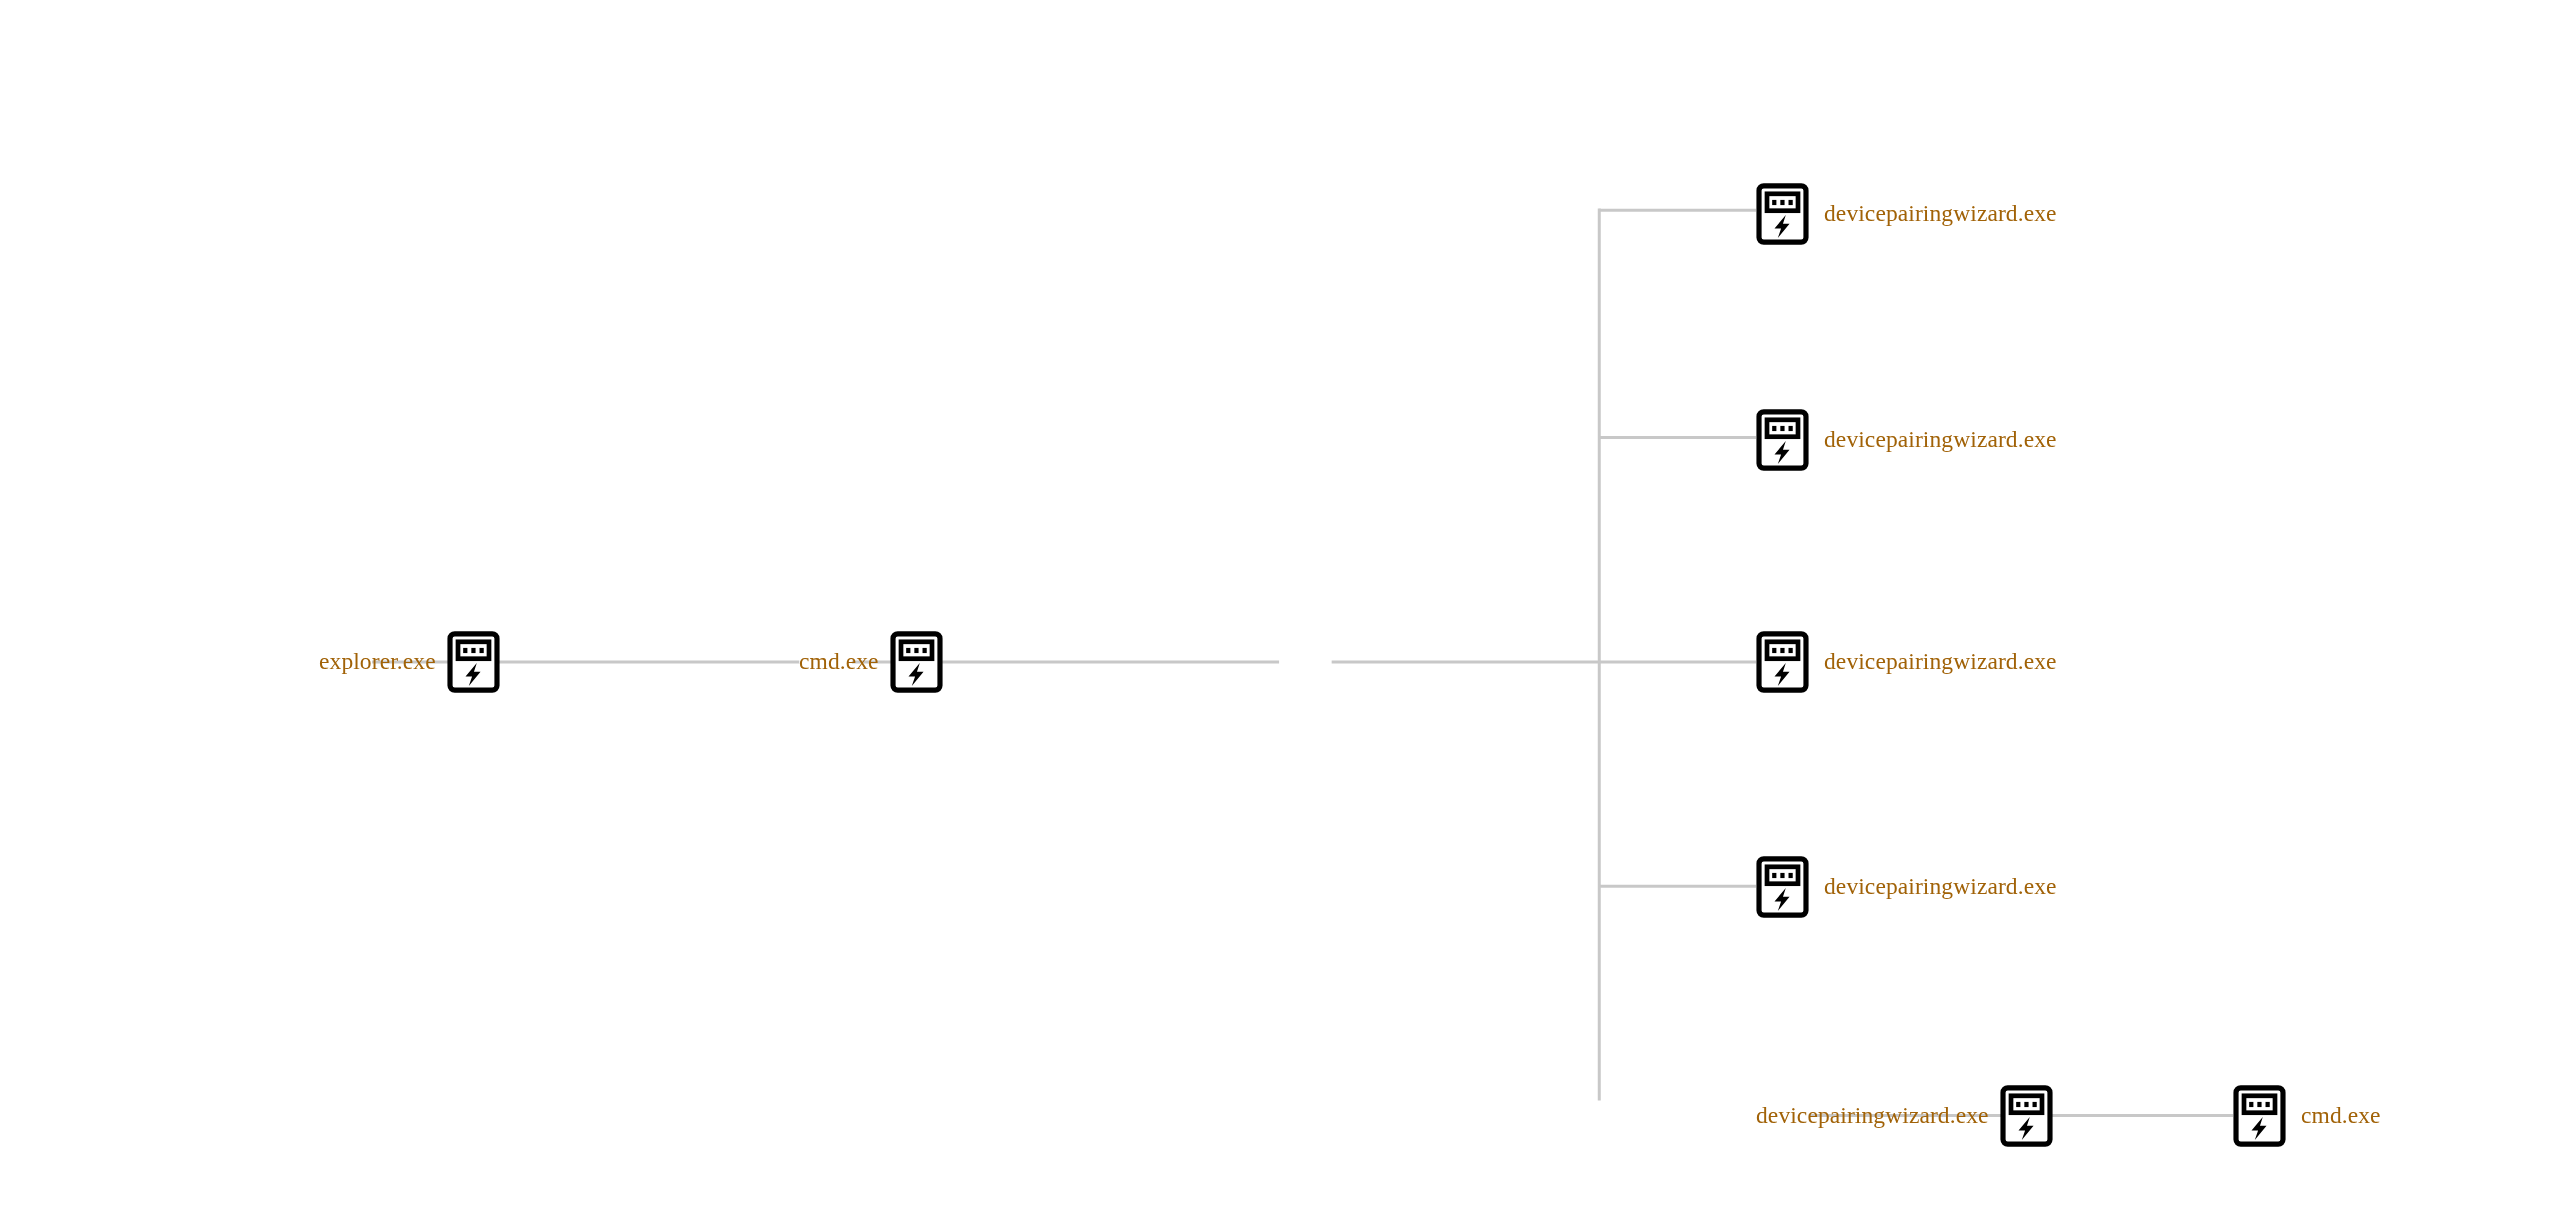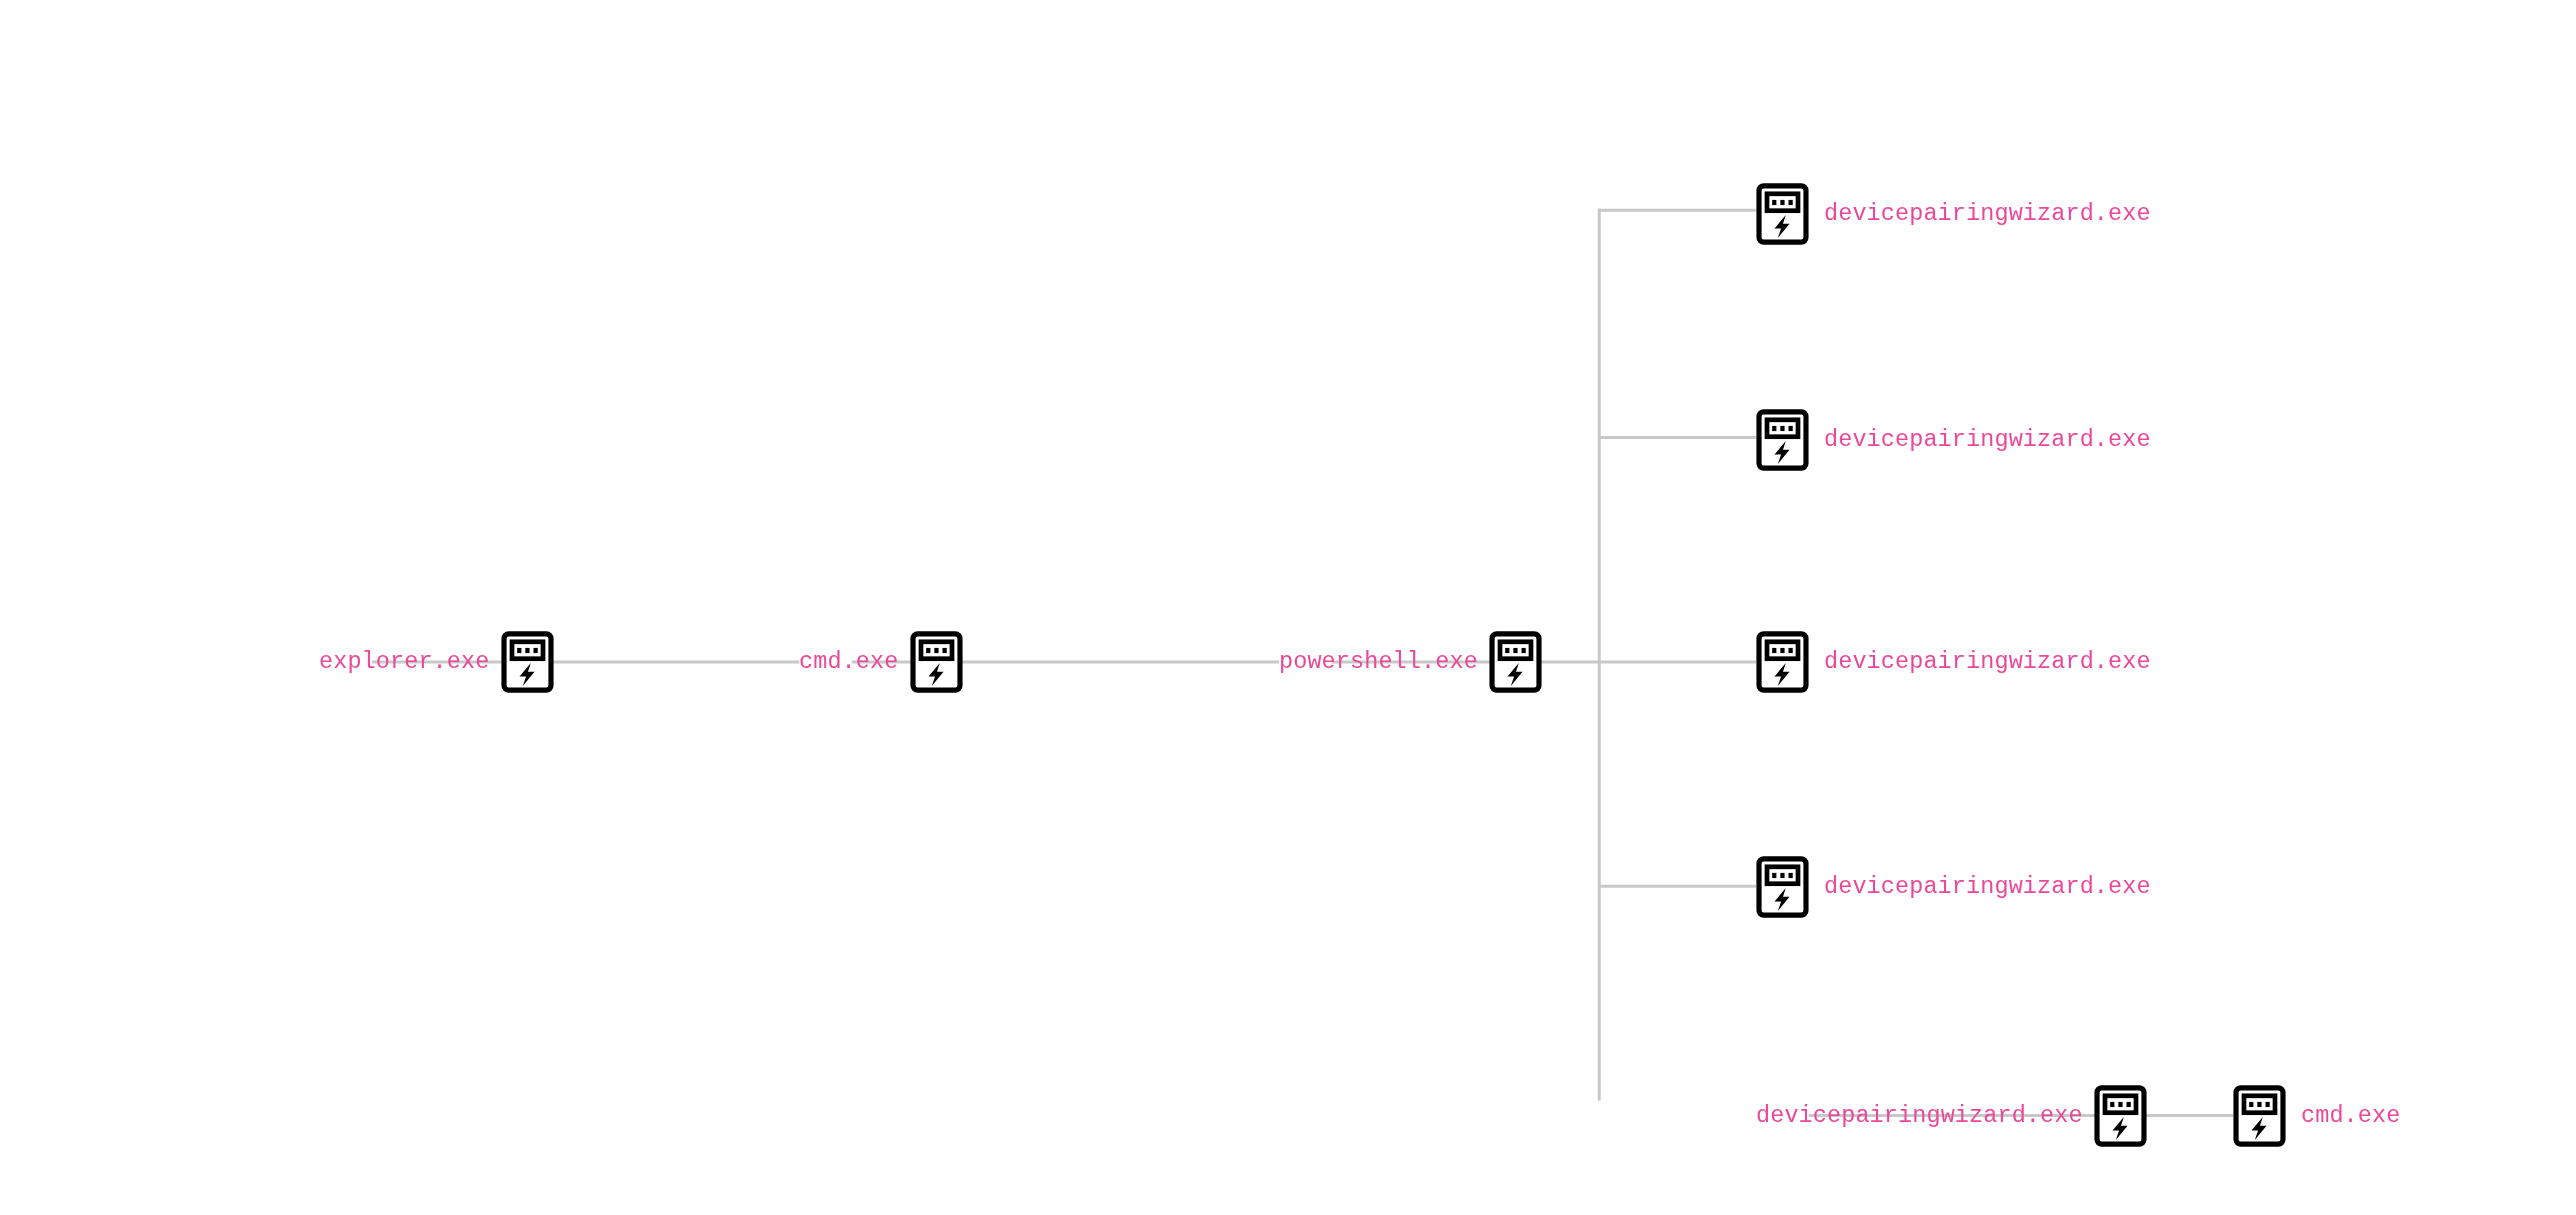--- a/index.html
+++ b/index.html
@@ -41,24 +41,24 @@
     flex-direction: row-reverse;
     text-align: right;
   }
   .node-icon {
     width: 53px;
     height: 62px;
     flex: 0 0 auto;
     display: block;
   }
   .node-label {
-    font-family: Liberation Mono, monospace;
+    font-family: Liberation Serif, serif;
     font-size: 23.5px;
     line-height: 1;
-    color: #ec4899;
+    color: #a16207;
     letter-spacing: 0.1px;
   }
   .lab-right .node-label {
     margin-left: 15px;
   }
   .lab-left .node-label {
     margin-right: 11.3px;
   }
 </style>
 </head>
@@ -104,31 +104,20 @@
       <rect x="3" y="3" width="50" height="60" rx="5" ry="5" fill="#ffffff" stroke="#000000" stroke-width="5.5"></rect>
       <rect x="11.5" y="11.5" width="33" height="18" fill="#ffffff" stroke="#000000" stroke-width="5"></rect>
       <rect x="17" y="18" width="4.5" height="5.5" fill="#000000"></rect>
       <rect x="25.7" y="18" width="4.5" height="5.5" fill="#000000"></rect>
       <rect x="34.4" y="18" width="4.5" height="5.5" fill="#000000"></rect>
       <path d="M31.5 34 L19.5 48.5 L26.5 48.5 L23 58.5 L35.5 43.5 L28.5 43.5 Z" fill="#000000"></path>
     </svg>
     <span class="node-label">cmd.exe</span>
   </div>
 
-  <div class="node lab-left" style="left:1279px; top:631px;">
-    <svg class="node-icon" viewBox="0 0 56 66" xmlns="http://www.w3.org/2000/svg">
-      <rect x="3" y="3" width="50" height="60" rx="5" ry="5" fill="#ffffff" stroke="#000000" stroke-width="5.5"></rect>
-      <rect x="11.5" y="11.5" width="33" height="18" fill="#ffffff" stroke="#000000" stroke-width="5"></rect>
-      <rect x="17" y="18" width="4.5" height="5.5" fill="#000000"></rect>
-      <rect x="25.7" y="18" width="4.5" height="5.5" fill="#000000"></rect>
-      <rect x="34.4" y="18" width="4.5" height="5.5" fill="#000000"></rect>
-      <path d="M31.5 34 L19.5 48.5 L26.5 48.5 L23 58.5 L35.5 43.5 L28.5 43.5 Z" fill="#000000"></path>
-    </svg>
-    <span class="node-label">powershell.exe</span>
-  </div>
 
   <div class="node lab-right" style="left:1756px; top:183px;">
     <svg class="node-icon" viewBox="0 0 56 66" xmlns="http://www.w3.org/2000/svg">
       <rect x="3" y="3" width="50" height="60" rx="5" ry="5" fill="#ffffff" stroke="#000000" stroke-width="5.5"></rect>
       <rect x="11.5" y="11.5" width="33" height="18" fill="#ffffff" stroke="#000000" stroke-width="5"></rect>
       <rect x="17" y="18" width="4.5" height="5.5" fill="#000000"></rect>
       <rect x="25.7" y="18" width="4.5" height="5.5" fill="#000000"></rect>
       <rect x="34.4" y="18" width="4.5" height="5.5" fill="#000000"></rect>
       <path d="M31.5 34 L19.5 48.5 L26.5 48.5 L23 58.5 L35.5 43.5 L28.5 43.5 Z" fill="#000000"></path>
     </svg>

